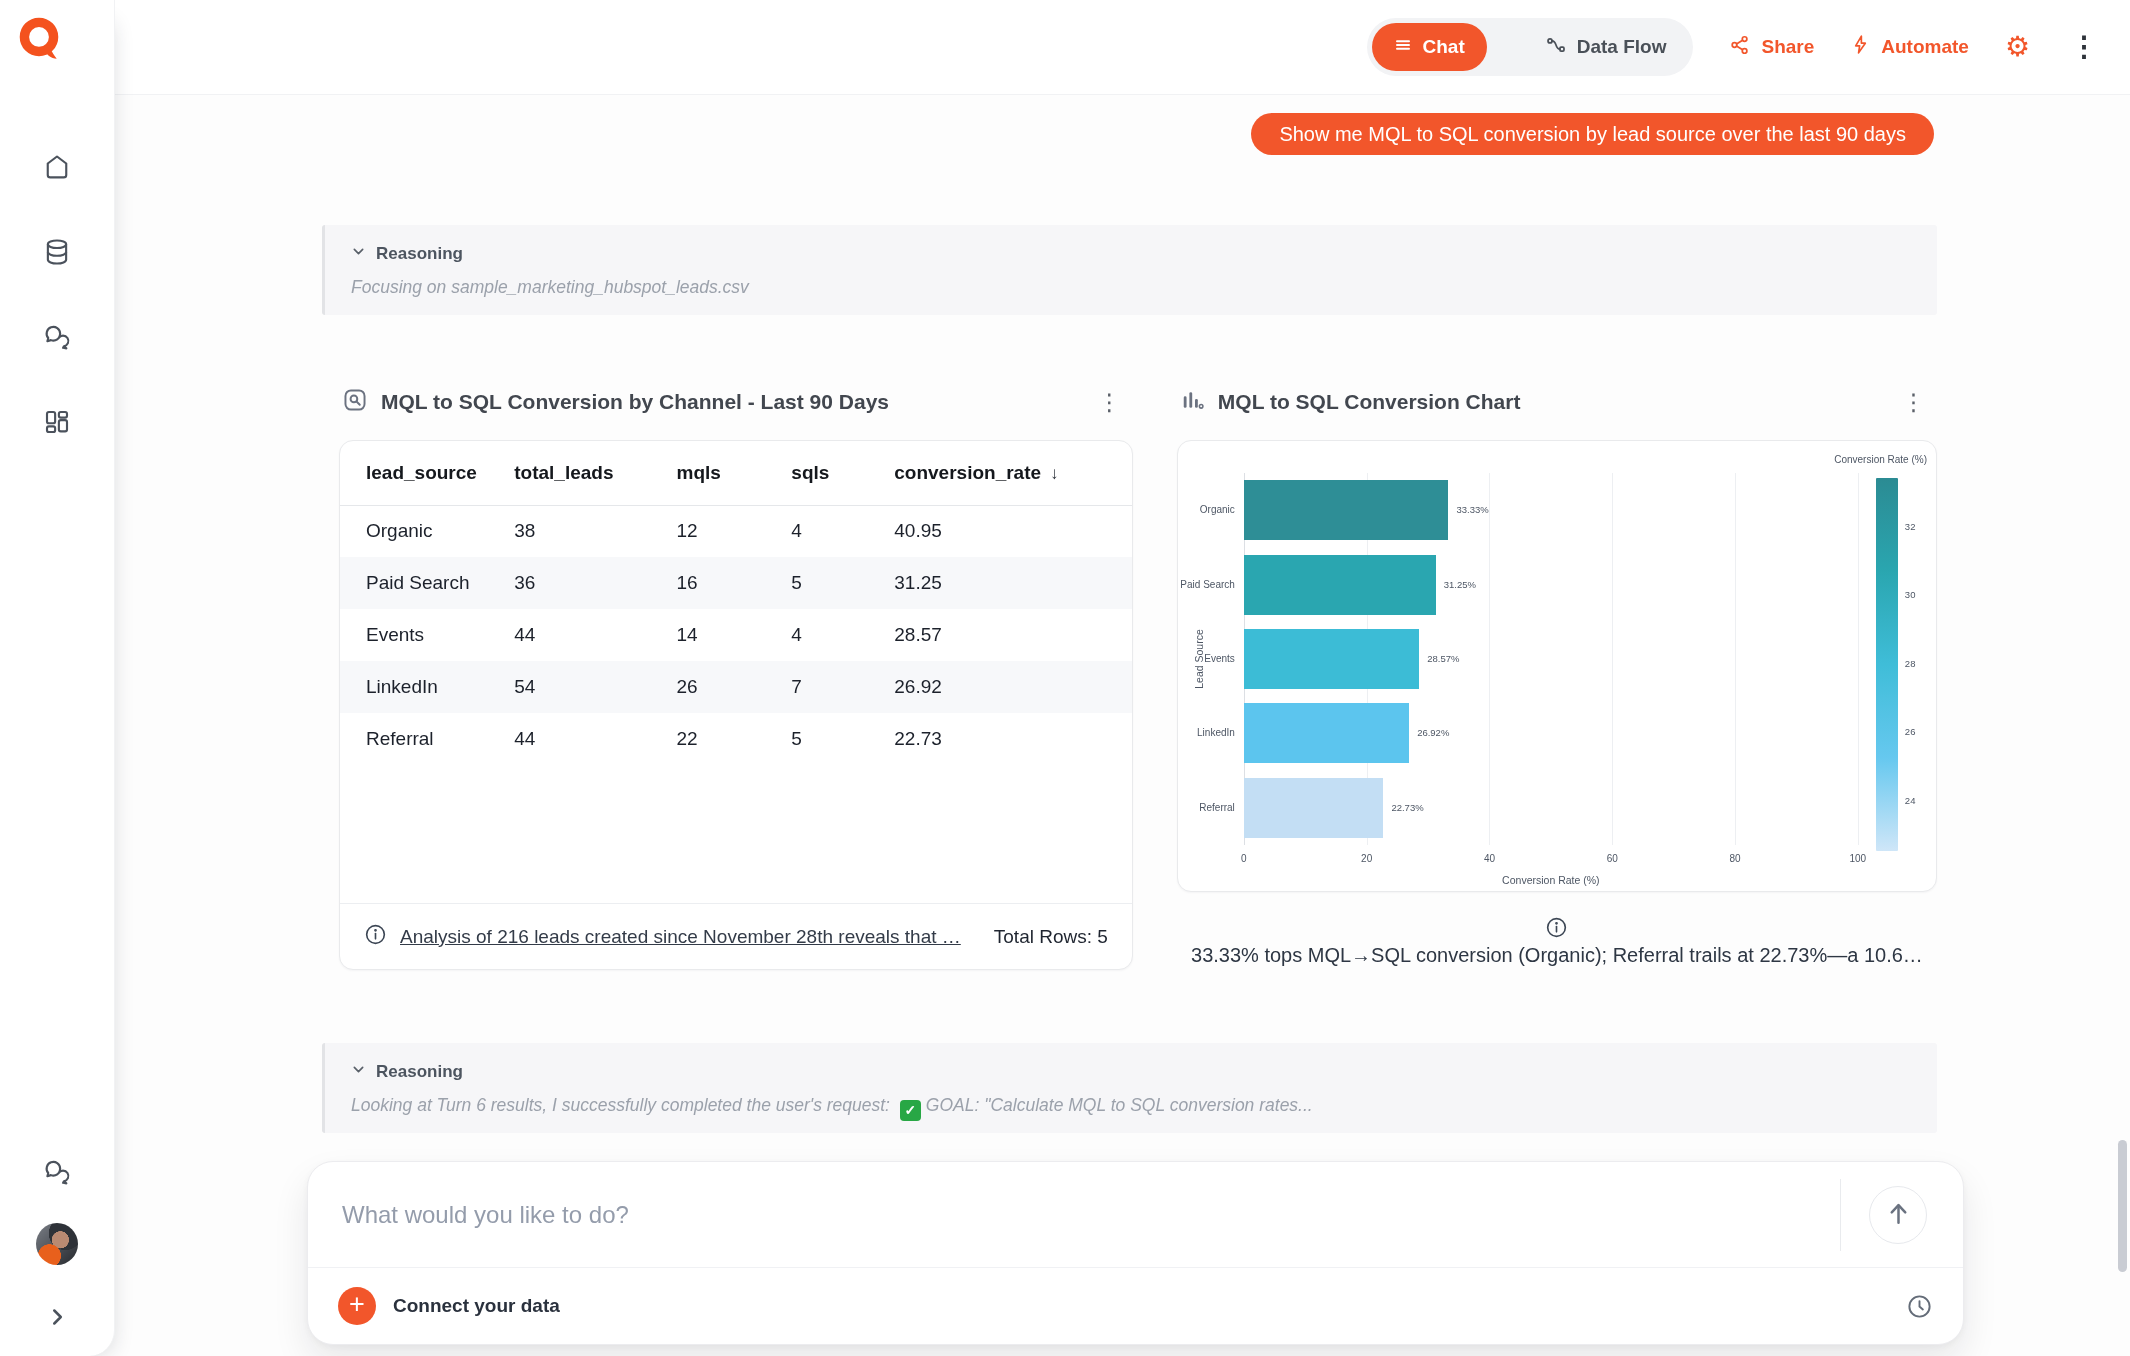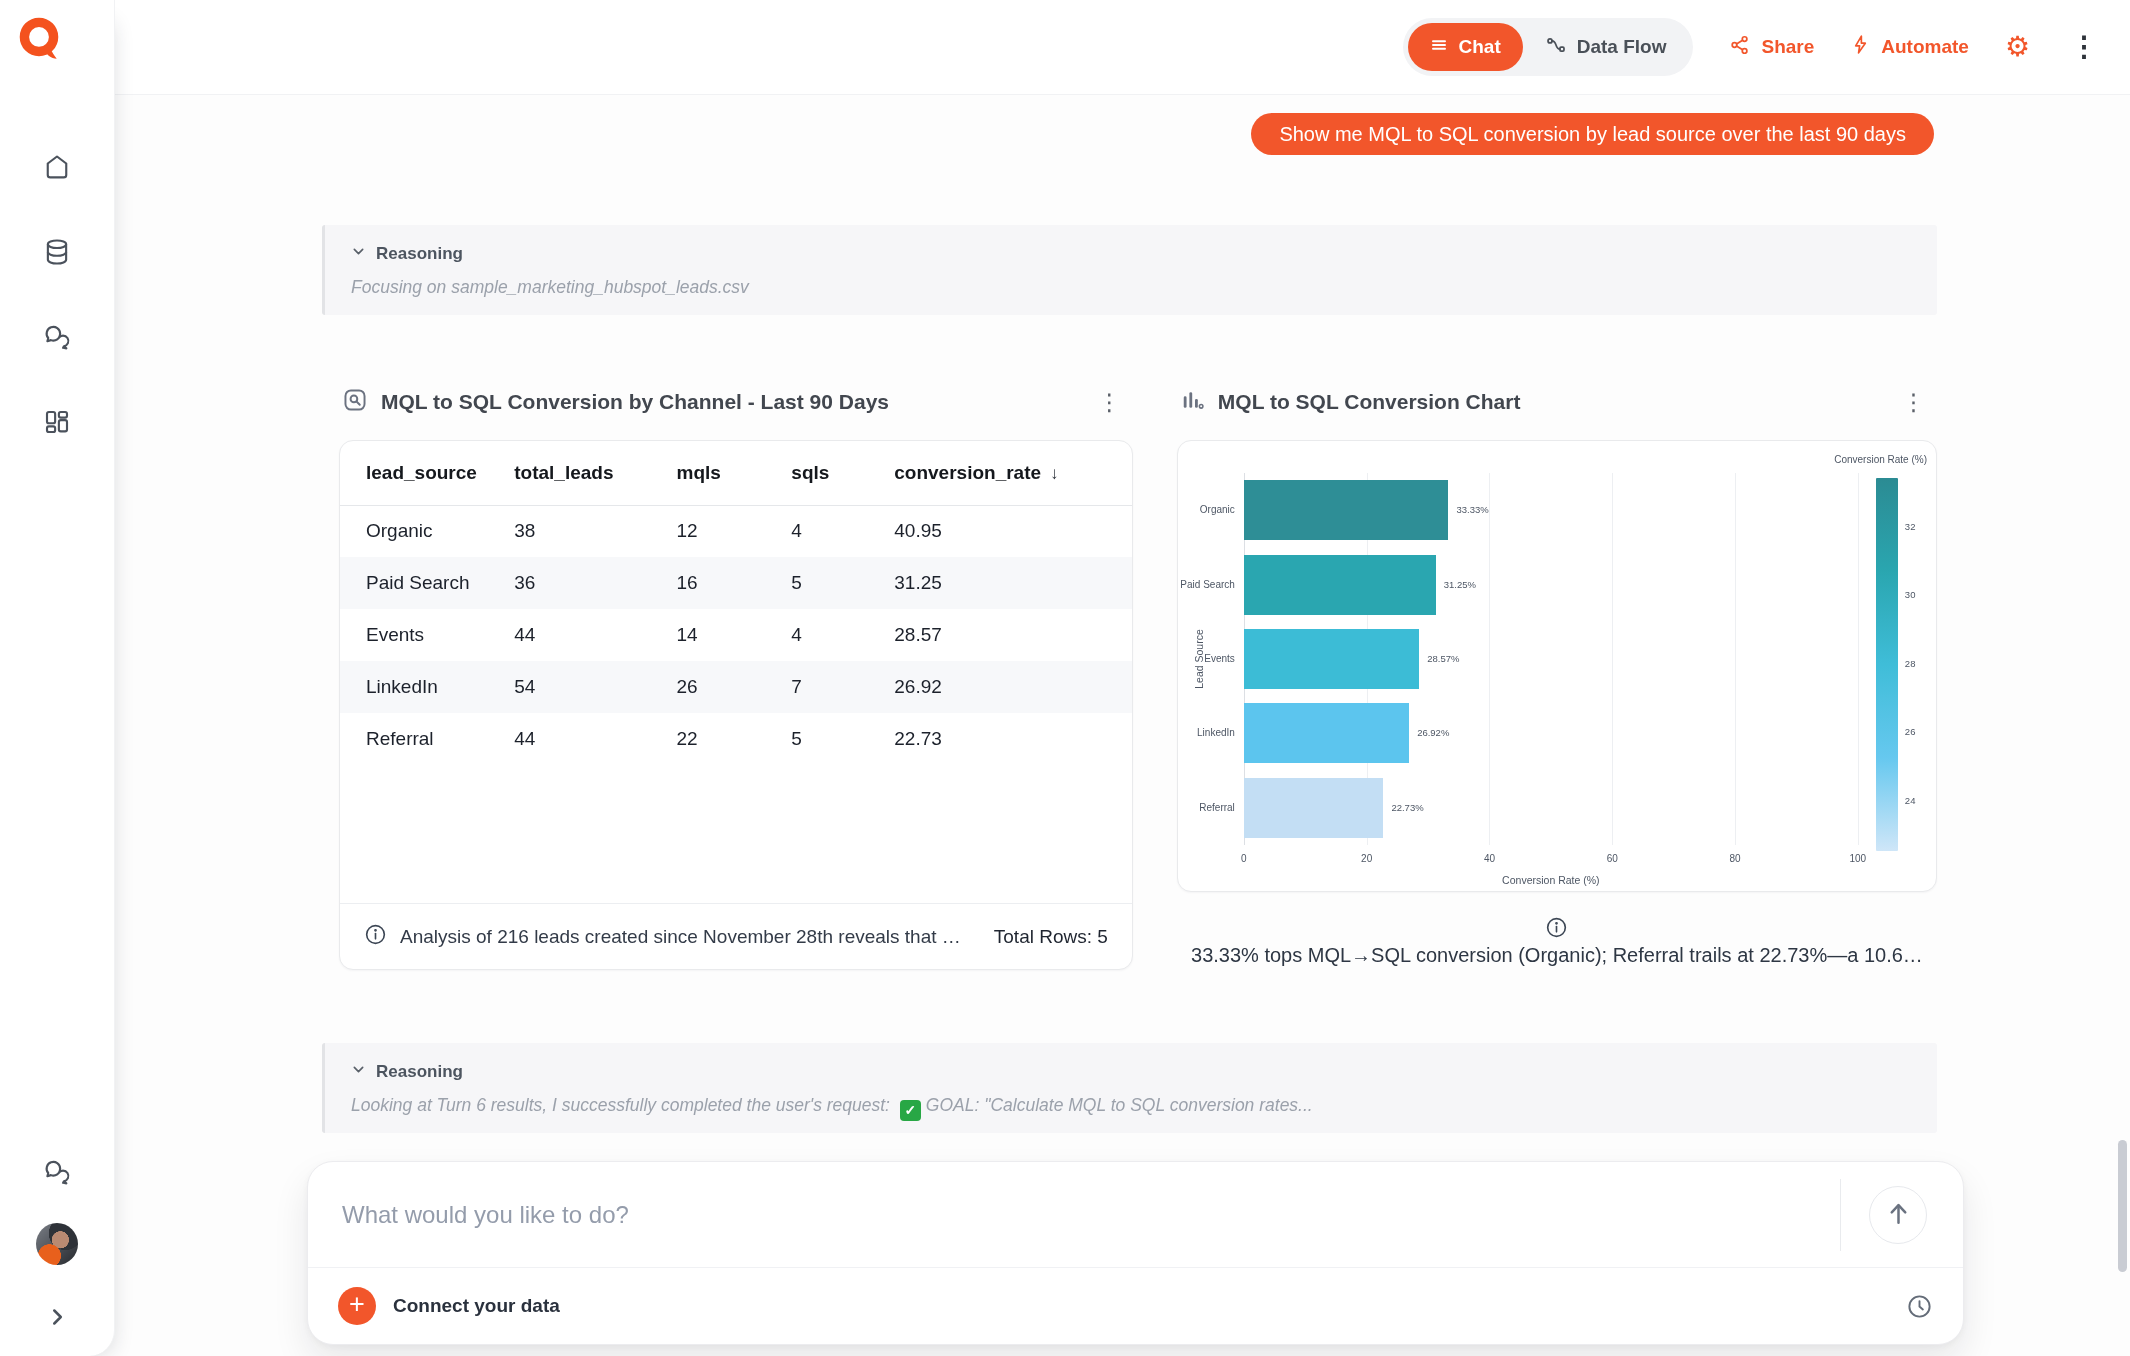--- a/index.html
+++ b/index.html
@@ -18,21 +18,21 @@
       radial-gradient(circle at 32% 78%, #e8601c 0 26%, rgba(0,0,0,0) 27%),
       radial-gradient(circle at 58% 40%, #b98a72 0 24%, rgba(0,0,0,0) 25%),
       radial-gradient(circle at 70% 25%, #2e3238 0 38%, rgba(0,0,0,0) 39%),
       linear-gradient(135deg,#7a7e85,#4a4e55 55%,#26292e); cursor:pointer; }
 
   
   .topbar { position:absolute; left:115px; right:0; top:0; height:95px; background:#fff;
     border-bottom:1px solid #f1f2f4; display:flex; align-items:center; padding:0 28px 0 45px; z-index:5; }
   .page-title { font-size:29px; font-weight:700; color:#0c0d0f; letter-spacing:-.2px; }
   .topbar-right { margin-left:auto; display:flex; align-items:center; gap:36px; }
-  .toggle-group { display:flex; align-items:center; background:#f2f3f5; border-radius:999px; padding:5px; height:58px; }
+  .toggle-group { display:flex; align-items:center; background:#f2f3f5; border-radius:999px; padding:5px; height:58px;gap:36px; }
   .chat-btn { display:flex; align-items:center; gap:10px; background:#f2562b; color:#fff; border-radius:999px;
     padding:0 22px; height:48px; font-size:19px; font-weight:700; cursor:pointer; }
   .flow-btn { display:flex; align-items:center; gap:10px; color:#4a5058; padding:0 22px; font-size:19px; font-weight:600; cursor:pointer; }
   .text-btn { display:flex; align-items:center; gap:10px; color:#f2562b; font-size:19px; font-weight:600; cursor:pointer; }
   .gear-btn { color:#f2562b; font-size:28px; line-height:1; cursor:pointer; }
   .kebab-top { color:#2e333a; font-size:28px; font-weight:700; line-height:1; cursor:pointer; padding:0 4px; }
 
   
   .user-bubble { position:absolute; top:113px; right:196px; height:42px; background:#f2562b; color:#fff;
     border-radius:29px; display:flex; align-items:center; padding:0 28px; font-size:20px; font-weight:500; }
@@ -57,21 +57,21 @@
   
   .table-box { height:530px; display:flex; flex-direction:column; overflow:hidden; }
   table { width:100%; border-collapse:collapse; table-layout:fixed; font-size:19px; }
   th { text-align:left; font-weight:700; color:#15181d; height:64px; border-bottom:1px solid #e5e7ea; cursor:pointer; }
   td { color:#1c212b; height:52px; }
   th:first-child, td:first-child { padding-left:26px; }
   tr.stripe { background:#f7f8fa; }
   .sort-arrow { font-size:17px; margin-left:9px; color:#2f343c; font-weight:400; }
   .table-footer { margin-top:auto; border-top:1px solid #eceef1; height:66px; display:flex; align-items:center;
     padding:0 24px; gap:13px; font-size:19px; color:#333b48; }
-  .tbl-caption { white-space:nowrap; overflow:hidden; }
+  .tbl-caption { white-space:nowrap; overflow:hidden;text-decoration:underline; }
   .total-rows { margin-left:auto; color:#1f2530; white-space:nowrap; padding-left:20px; }
 
   
   .chart-box { height:452px; position:relative; }
   .plot { position:absolute; left:66px; top:32px; width:614px; height:372px; }
   .axisline { position:absolute; left:0; top:0; bottom:0; width:1px; background:#dcdfe4; }
   .gridline { position:absolute; top:0; bottom:0; width:1px; background:#edeff2; }
   .hbar { position:absolute; left:0; }
   .cat-label { position:absolute; right:calc(100% + 9px); width:86px; text-align:right; font-size:10px; color:#4d5664; }
   .val-label { position:absolute; font-size:9.5px; color:#4d5664; }

